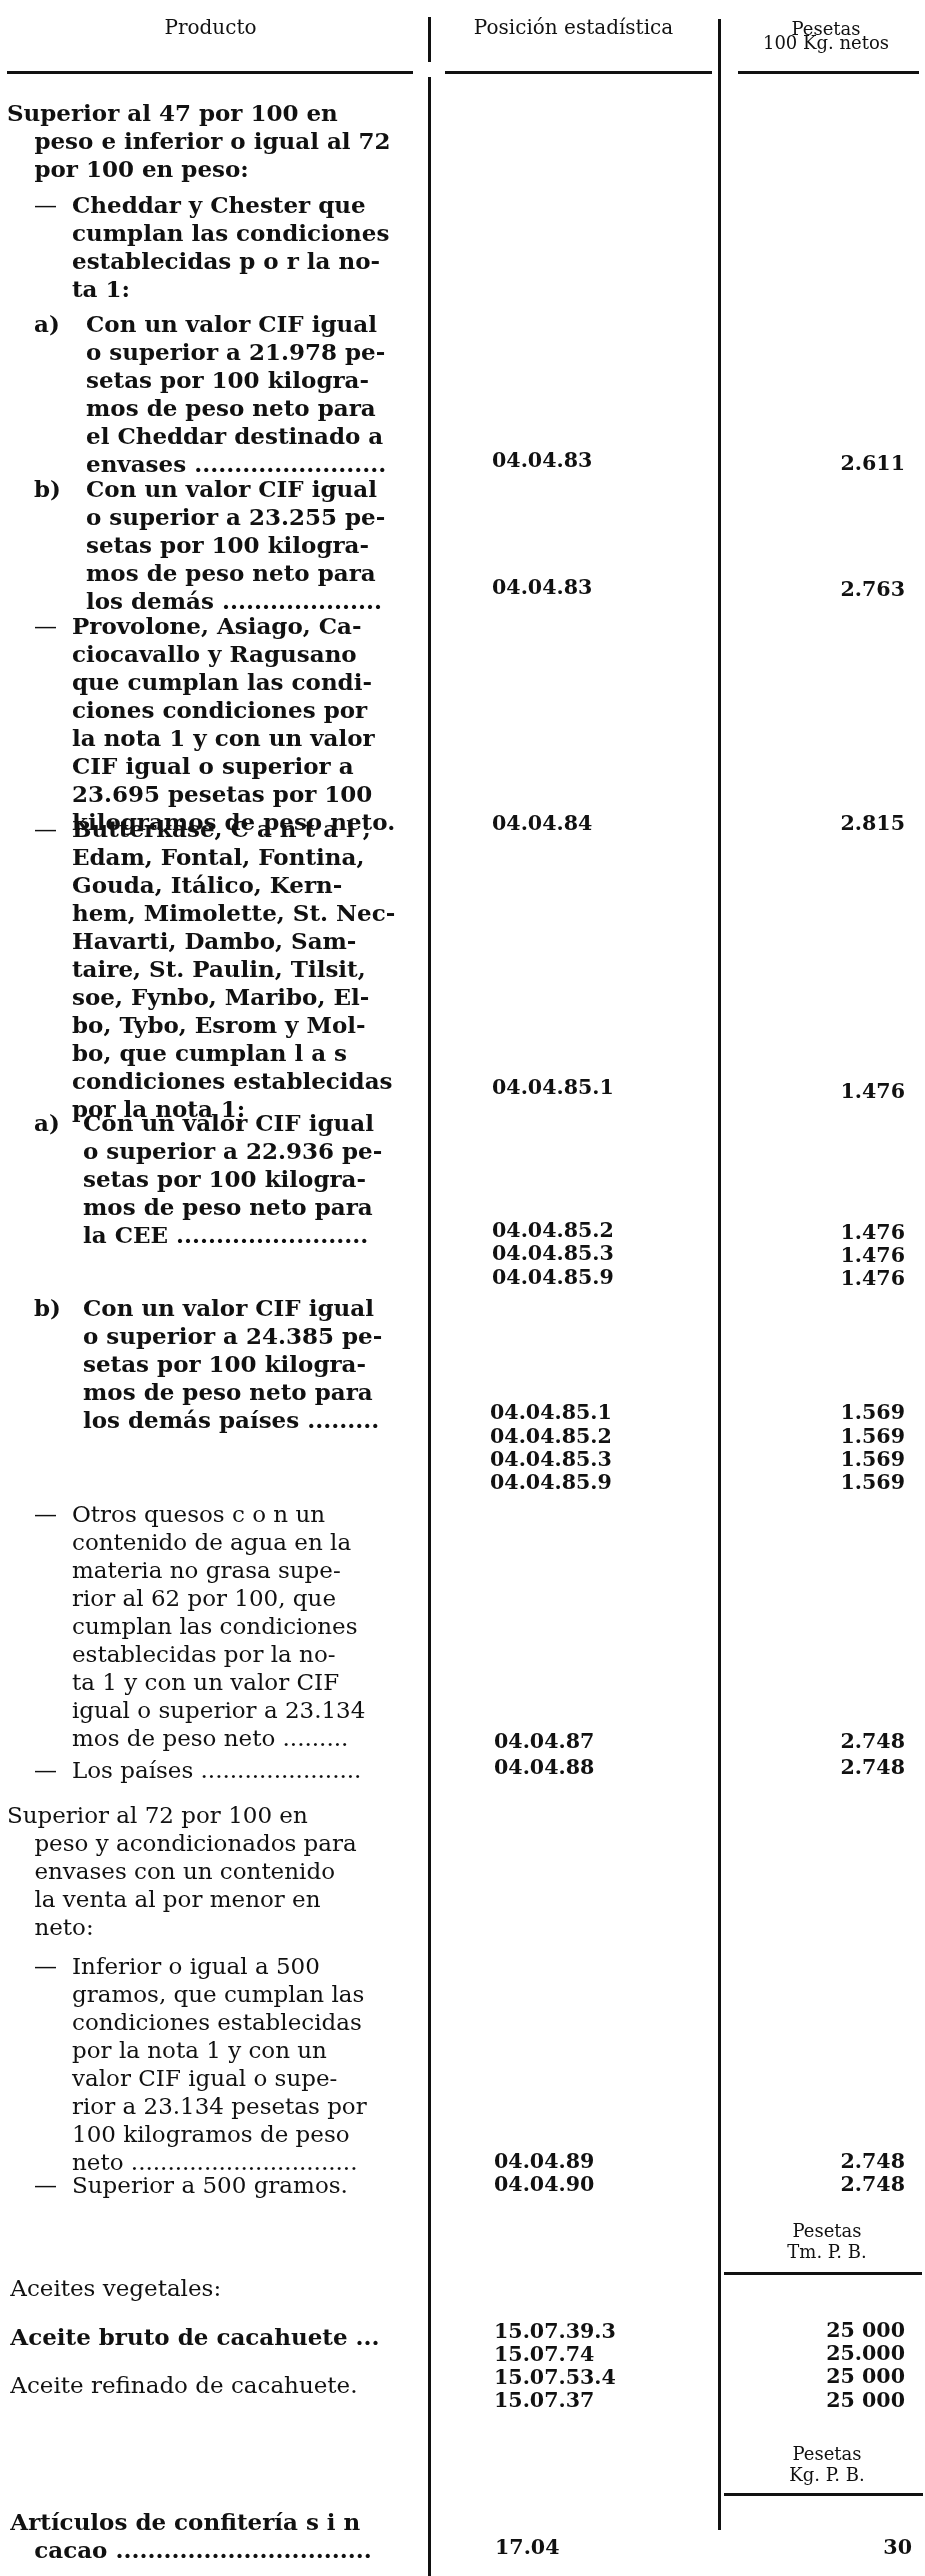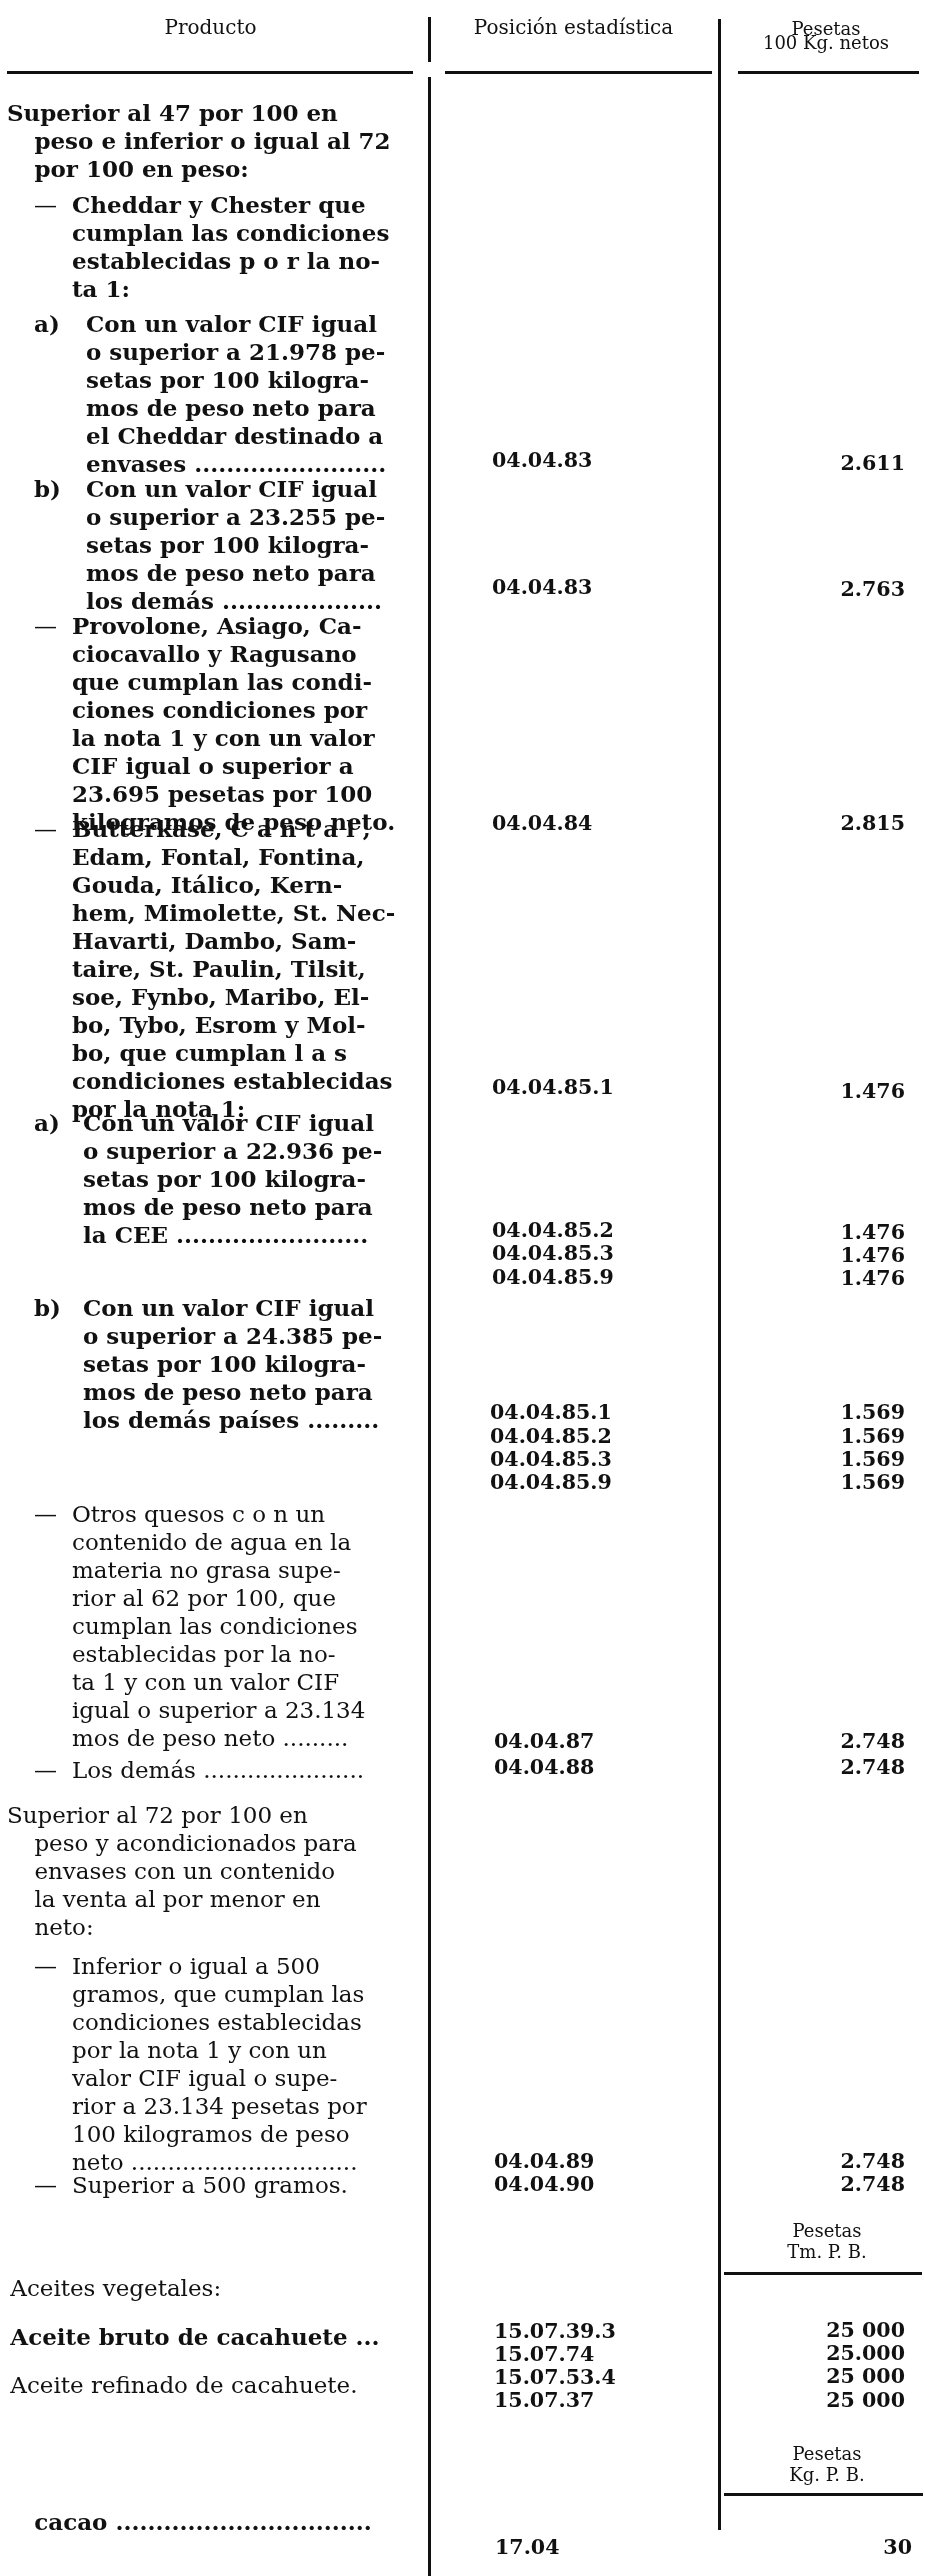--- a/index.html
+++ b/index.html
@@ -141,21 +141,21 @@
   <div>cumplan las condiciones</div>
   <div>establecidas por la no-</div>
   <div>ta 1 y con un valor CIF</div>
   <div>igual o superior a 23.134</div>
   <div>mos de peso neto .........</div>
 </div>
 <div class="code" style="left:494px; top:1730px;">04.04.87</div>
 <div class="price" style="left:750px; top:1730px;">2.748</div>
 
 <div class="dash" style="left:34px; top:1756px;">—</div>
-<div class="para" style="left:72px; top:1756px; width:344px;">Los demás ......................</div>
+<div class="para" style="left:72px; top:1756px; width:344px;">Los países ......................</div>
 <div class="code" style="left:494px; top:1756px;">04.04.88</div>
 <div class="price" style="left:750px; top:1756px;">2.748</div>
 
 <div class="para" style="left:6.9px; top:1801px; width:411px;">
   <div>Superior al 72 por 100 en</div>
   <div style="padding-left:27.5px;">peso y acondicionados para</div>
   <div style="padding-left:27.5px;">envases con un contenido</div>
   <div style="padding-left:27.5px;">la venta al por menor en</div>
   <div style="padding-left:27.5px;">neto:</div>
 </div>
@@ -195,17 +195,18 @@
 <div class="code" style="left:494px; top:2366px;">15.07.53.4</div>
 <div class="code" style="left:494px; top:2389px;">15.07.37</div>
 <div class="price" style="left:750px; top:2365px;">25 000</div>
 <div class="price" style="left:750px; top:2389px;">25 000</div>
 
 <div class="unit" style="left:741px; top:2444px;">Pesetas</div>
 <div class="unit" style="left:741px; top:2465px;">Kg. P. B.</div>
 <div class="hrule" style="left:724px; top:2493px; width:199px; height:2.6px;"></div>
 
 <div class="para bold" style="left:10.3px; top:2508px; width:406px;">
+  <div>Artículos de confitería s i n</div>
   <div style="padding-left:24px;">cacao ................................</div>
 </div>
 <div class="code" style="left:495px; top:2536px;">17.04</div>
 <div class="price" style="left:757px; top:2536px;">30</div>
 
 
 </body></html>

